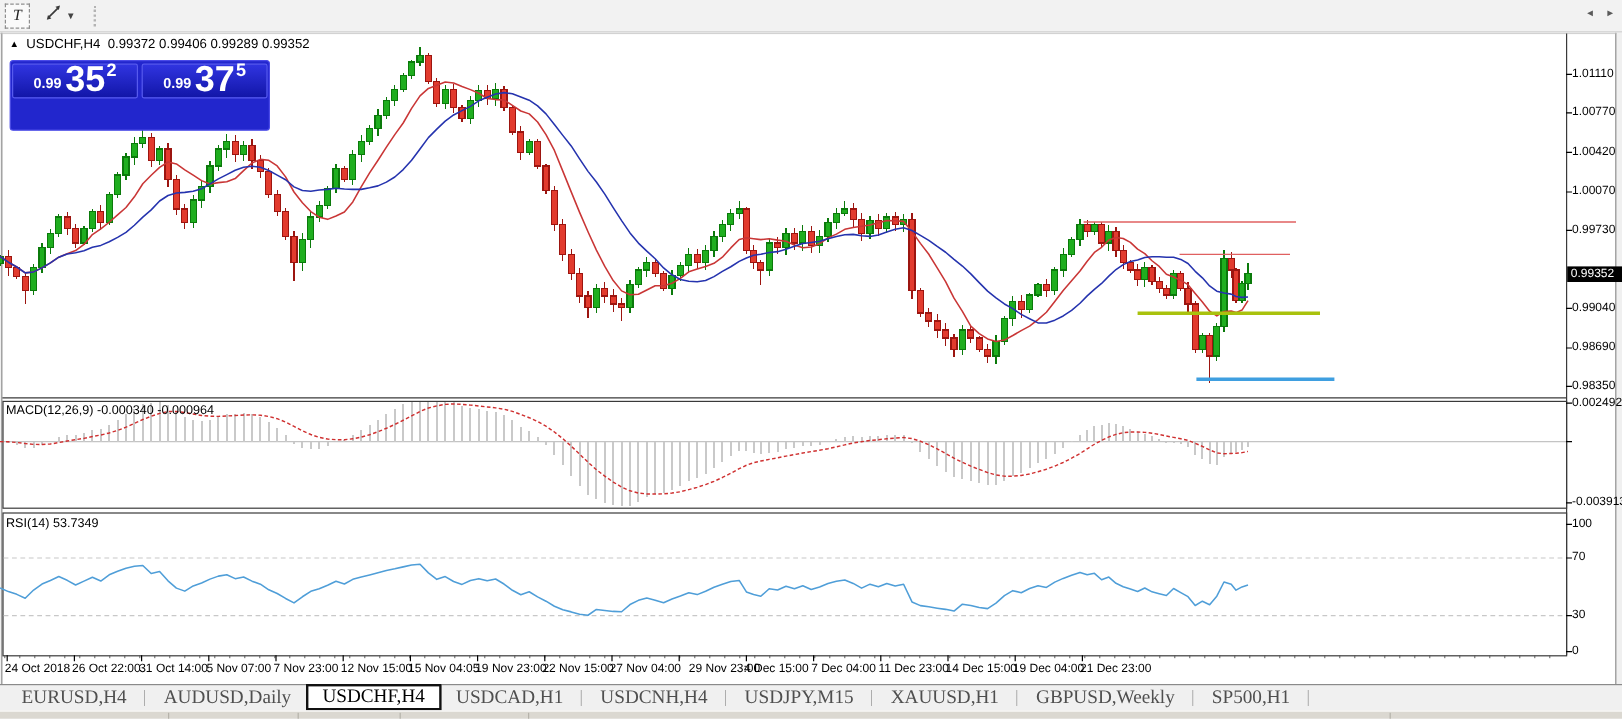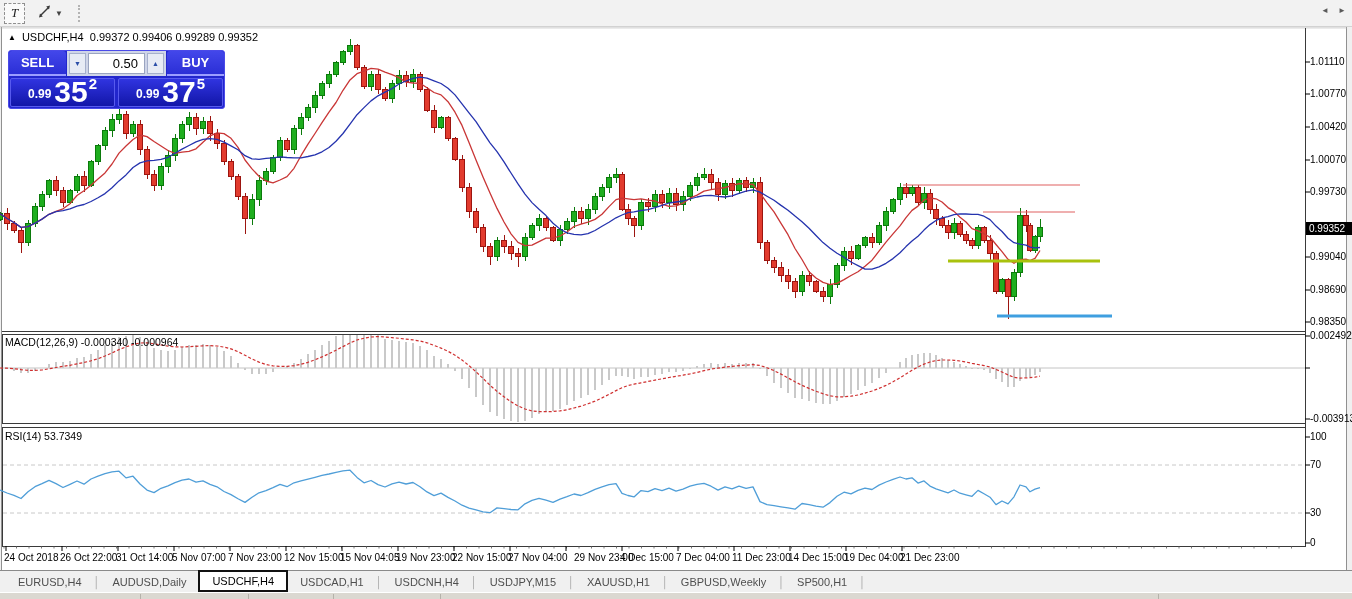--- a/index.html
+++ b/index.html
@@ -42,21 +42,21 @@
     text-align:right;padding-right:6px;width:50px;font-family:"Liberation Sans",sans-serif;}
   .tp-bottom{display:flex;gap:3px;margin-top:2px;height:29px;padding:0 1px;}
   .price-box{flex:1;background:linear-gradient(#3034e0,#1216a8);border:1px solid #575aee;border-radius:2px;
     color:#fff;display:flex;align-items:flex-end;justify-content:center;padding-bottom:1px;}
   .pb-small{font-size:12px;font-weight:700;margin:0 3px 4px 0;}
   .pb-big{font-size:30px;font-weight:700;line-height:0.82;}
   .pb-sup{font-size:15px;font-weight:700;margin:0 0 13px 1px;}
   
   #tabbar{position:absolute;left:0;top:570px;width:1352px;height:22px;background:#f0f0f0;
     border-top:1px solid #8a8a8a;display:flex;align-items:stretch;z-index:5;padding-left:6px;}
-  .symtab{font-size:11px;color:#4f4f4f;display:flex;align-items:center;padding:0 12px;white-space:nowrap;}
+  .symtab{font-size:16px;color:#4f4f4f;display:flex;align-items:center;padding:0 12px;white-space:nowrap;font-family:Liberation Serif, serif;}
   .symtab.active{background:#fff;border:2px solid #111;color:#000;margin-top:-1px;}
   .tabsep{color:#a8a8a8;font-size:11px;display:flex;align-items:center;}
   .tab-arrow{position:absolute;top:6px;font-size:8px;color:#5a5a5a;z-index:6;}
   
   #statusbar{position:absolute;left:0;top:592px;width:1352px;height:7px;background:#dbd8d1;
     border-top:1px solid #ffffff;z-index:5;}
   .statussep{position:absolute;top:1px;width:1px;height:6px;background:#b5b2aa;}
 </style>
 </head>
 <body>
@@ -696,29 +696,20 @@
       <span class="caret">▼</span>
     </div>
     <div class="toolbar-grip"></div>
   </div>
 
   <div class="abs" id="chart-title">
     <span class="tri">▲</span><span>USDCHF,H4</span>&nbsp;&nbsp;<span>0.99372 0.99406 0.99289 0.99352</span>
   </div>
 
   <div class="abs" id="trade-panel">
-    <div class="tp-top">
-      <div class="tp-btn">SELL</div>
-      <div id="vol-group">
-        <div class="spin">▼</div>
-        <input id="vol-input" value="0.50" style="">
-        <div class="spin">▲</div>
-      </div>
-      <div class="tp-btn">BUY</div>
-    </div>
     <div class="tp-bottom">
       <div class="price-box">
         <span class="pb-small">0.99</span>
         <span class="pb-big">35</span>
         <span class="pb-sup">2</span>
       </div>
       <div class="price-box">
         <span class="pb-small">0.99</span>
         <span class="pb-big">37</span>
         <span class="pb-sup">5</span>

